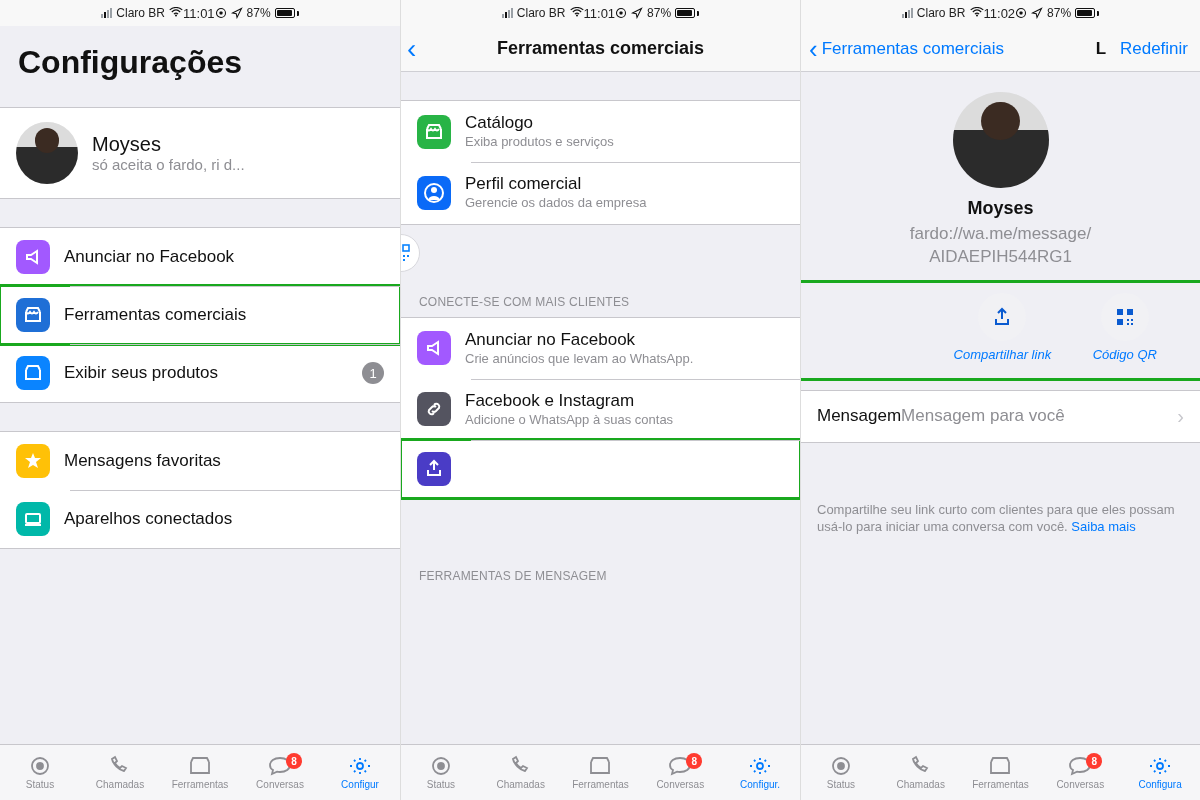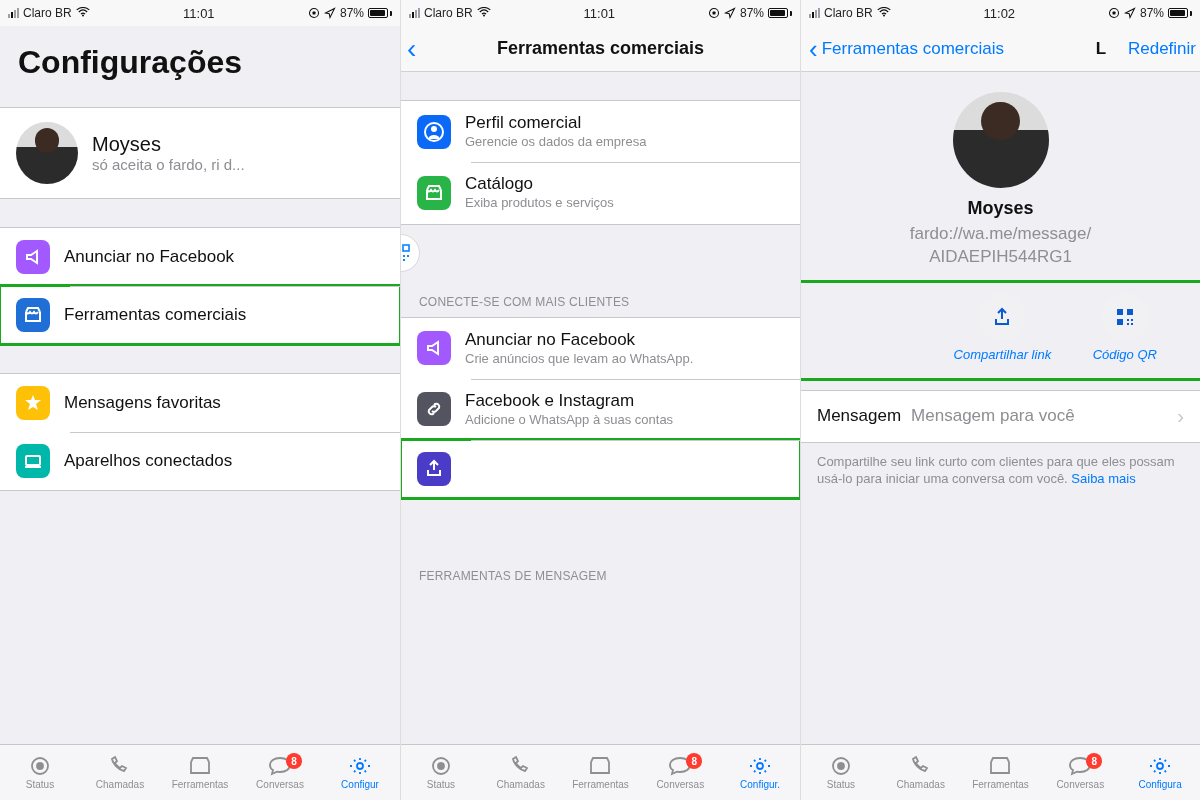--- a/index.html
+++ b/index.html
@@ -2,39 +2,39 @@
 <html><head>
 <meta charset="utf-8">
 <style>
   * { box-sizing: border-box; margin:0; padding:0; font-family: -apple-system, "Helvetica Neue", Arial, sans-serif; }
   body { background:#efeff4; }
   .wrap { display:flex; width:1200px; height:800px; }
   .panel { width:400px; height:800px; background:#efeff4; display:flex; flex-direction:column; position:relative; overflow:hidden; }
   .panel + .panel { border-left:1px solid #ddd; }
 
   
-  .statusbar { height:26px; background:#f8f8f8; display:flex; align-items:center; justify-content:space-between; padding:0 8px; font-size:12px; color:#222; }
+  .statusbar { height:26px; background:#f8f8f8; display:flex; align-items:center; justify-content:center; padding:0 8px; font-size:12px; color:#222; }
   .sb-left, .sb-right { display:flex; align-items:center; gap:4px; }
   .sb-time { font-weight:400; font-size:13px; }
   .bars { display:flex; align-items:flex-end; gap:1px; }
   .bars span { width:2px; background:#9aa0a6; display:block; }
   .bars span.on { background:#111; }
   .b1{height:4px}.b2{height:6px}.b3{height:8px}.b4{height:10px}
   .wifi-icon svg { width:14px; height:10px; }
   .battery { display:flex; align-items:center; gap:2px; }
   .bat-body { width:20px; height:10px; border:1px solid #111; border-radius:2px; position:relative; }
   .bat-body::after { content:''; position:absolute; left:1px; top:1px; bottom:1px; width:85%; background:#111; border-radius:1px; }
   .bat-nub { width:2px; height:5px; background:#111; border-radius:0 1px 1px 0; }
   .sm-ico { width:12px; height:12px; }
 
   
   .navhead { height:46px; background:#f8f8f8; display:flex; align-items:center; justify-content:center; position:relative; border-bottom:0.5px solid #cfcfd4; }
   .navhead .title { font-weight:700; font-size:18px; color:#111; }
   .navhead .back { position:absolute; left:6px; top:0; bottom:0; display:flex; align-items:center; color:#007aff; font-size:28px; font-weight:300; }
-  .navhead .right { position:absolute; right:4px; top:0; bottom:0; display:flex; align-items:center; color:#007aff; font-size:17px; }
+  .navhead .right { position:absolute; right:12px; top:0; bottom:0; display:flex; align-items:center; color:#007aff; font-size:17px; }
   .bc { display:flex; align-items:center; gap:4px; color:#007aff; font-size:17px; }
   .bc .chev { font-size:26px; font-weight:300; line-height:1; }
 
   
   .bigtitle { background:#efeff4; padding:18px 18px 12px; font-size:32px; font-weight:800; color:#111; }
 
   .section-gap { height:28px; }
   .section-gap-s { height:14px; }
   .section-label { font-size:12px; color:#8e8e93; padding:22px 18px 8px; letter-spacing:0.2px;margin-top:48px; }
 
@@ -65,25 +65,25 @@
   .tab .badge8 { position:absolute; top:-2px; right:18px; background:#ff3b30; color:#fff; font-size:10px; font-weight:700; width:16px; height:16px; border-radius:8px; display:flex; align-items:center; justify-content:center; }
 
   
   .link-area { text-align:center; padding:20px 16px 16px; }
   .big-avatar { width:96px; height:96px; border-radius:50%; margin:0 auto 10px; background:#e5e5ea; overflow:hidden; }
   .link-name { font-size:18px; font-weight:700; color:#111; margin-bottom:4px; }
   .link-url { font-size:17px; color:#8e8e93; line-height:1.35; }
   .action-buttons { display:flex; justify-content:flex-end; padding:8px 14px 14px;font-style:italic; }
   .actbtn { display:flex; flex-direction:column; align-items:center; gap:6px; width:33%; color:#007aff; font-size:13px; }
   .actbtn .circle { width:48px; height:48px; border-radius:24px; background:#f1f1f4; display:flex; align-items:center; justify-content:center; }
-  .msg-row { background:#fff; border-top:0.5px solid #c8c7cc; border-bottom:0.5px solid #c8c7cc; display:flex; align-items:center; padding:14px 16px; gap:10px; }
+  .msg-row { background:#fff; border-top:0.5px solid #c8c7cc; border-bottom:0.5px solid #c8c7cc; display:flex; align-items:center; padding:14px 16px; }
   .msg-row .lab { font-size:17px; color:#111; }
   .msg-row .ph { font-size:17px; color:#8e8e93; flex:1; white-space:nowrap; overflow:hidden; text-overflow:ellipsis; }
   .msg-row .chev { color:#c7c7cc; font-size:20px; }
-  .footer-txt { padding:10px 16px; font-size:13px; color:#8e8e93; line-height:1.35; }
+  .footer-txt { padding:10px 16px; font-size:13px; color:#8e8e93; line-height:1.35;margin-top:48px; }
   .footer-txt a { color:#007aff; text-decoration:none; }
 
   
   .ic-stroke { stroke:#fff; stroke-width:2; fill:none; }
 
   .avatar-img { width:100%; height:100%; background:linear-gradient(#dcdcdc 0 40%, #2b2b2b 40% 100%); position:relative; }
   .avatar-img::after { content:''; position:absolute; left:30%; top:10%; width:40%; height:40%; background:#3b2b22; border-radius:50%; }
 </style>
 </head>
 <body>
@@ -152,20 +152,33 @@
           </div>
     </div>
     <div class="row hl">
       <div class="ico" style="background:#1f6fd6">
             <svg width="20" height="20" viewBox="0 0 20 20">
               <path d="M3 7l2-4h10l2 4M3 7v9h14V7M3 7q2 3 4 0q2 3 4 0q2 3 4 0" class="ic-stroke"></path>
             </svg>
           </div>
       <div class="txt">
             <div class="t1">Ferramentas comerciais</div>
+          </div>
+    </div>
+    <div class="row">
+      <div class="ico" style="background:#0a84ff">
+            <svg width="20" height="20" viewBox="0 0 20 20">
+              <path d="M3 7l2-4h10l2 4M3 7v9h14V7" class="ic-stroke"></path>
+            </svg>
+          </div>
+      <div class="txt">
+            <div class="t1">Exibir seus produtos</div>
+          </div>
+      <div class="extra">
+            <div class="badge-num">1</div>
           </div>
     </div>
   </div>
 
   <div class="section-gap"></div>
 
   <div class="group">
     <div class="row">
       <div class="ico" style="background:#ffc107">
             <svg width="20" height="20" viewBox="0 0 20 20">
@@ -271,41 +284,41 @@
 
   <div class="navhead">
     <div class="back">‹</div>
     <div class="title">Ferramentas comerciais</div>
   </div>
 
   <div class="section-gap"></div>
 
   <div class="group">
     <div class="row">
+      <div class="ico" style="background:#28b446">
+            <svg width="20" height="20" viewBox="0 0 20 20">
+              <path d="M3 7l2-4h10l2 4M3 7v9h14V7M3 7q2 3 4 0q2 3 4 0q2 3 4 0" class="ic-stroke"></path>
+            </svg>
+          </div>
+      <div class="txt">
+        <div class="t1">Catálogo</div>
+        <div class="t2">Exiba produtos e serviços</div>
+      </div>
+    </div>
+    <div class="row">
       <div class="ico" style="background:#0a6af7">
             <svg width="22" height="22" viewBox="0 0 22 22">
               <circle cx="11" cy="11" r="9" class="ic-stroke"></circle>
               <circle cx="11" cy="8" r="3" fill="#fff"></circle>
               <path d="M5 18c1-3 3-4 6-4s5 1 6 4" fill="#fff"></path>
             </svg>
           </div>
       <div class="txt">
         <div class="t1">Perfil comercial</div>
         <div class="t2">Gerencie os dados da empresa</div>
-      </div>
-    </div>
-    <div class="row">
-      <div class="ico" style="background:#28b446">
-            <svg width="20" height="20" viewBox="0 0 20 20">
-              <path d="M3 7l2-4h10l2 4M3 7v9h14V7M3 7q2 3 4 0q2 3 4 0q2 3 4 0" class="ic-stroke"></path>
-            </svg>
-          </div>
-      <div class="txt">
-        <div class="t1">Catálogo</div>
-        <div class="t2">Exiba produtos e serviços</div>
       </div>
     </div>
   </div>
 
   <div class="section-label">CONECTE-SE COM MAIS CLIENTES</div>
 
   <div class="group">
     <div class="row">
       <div class="ico" style="background:#a259ff">
             <svg width="20" height="20" viewBox="0 0 20 20">

